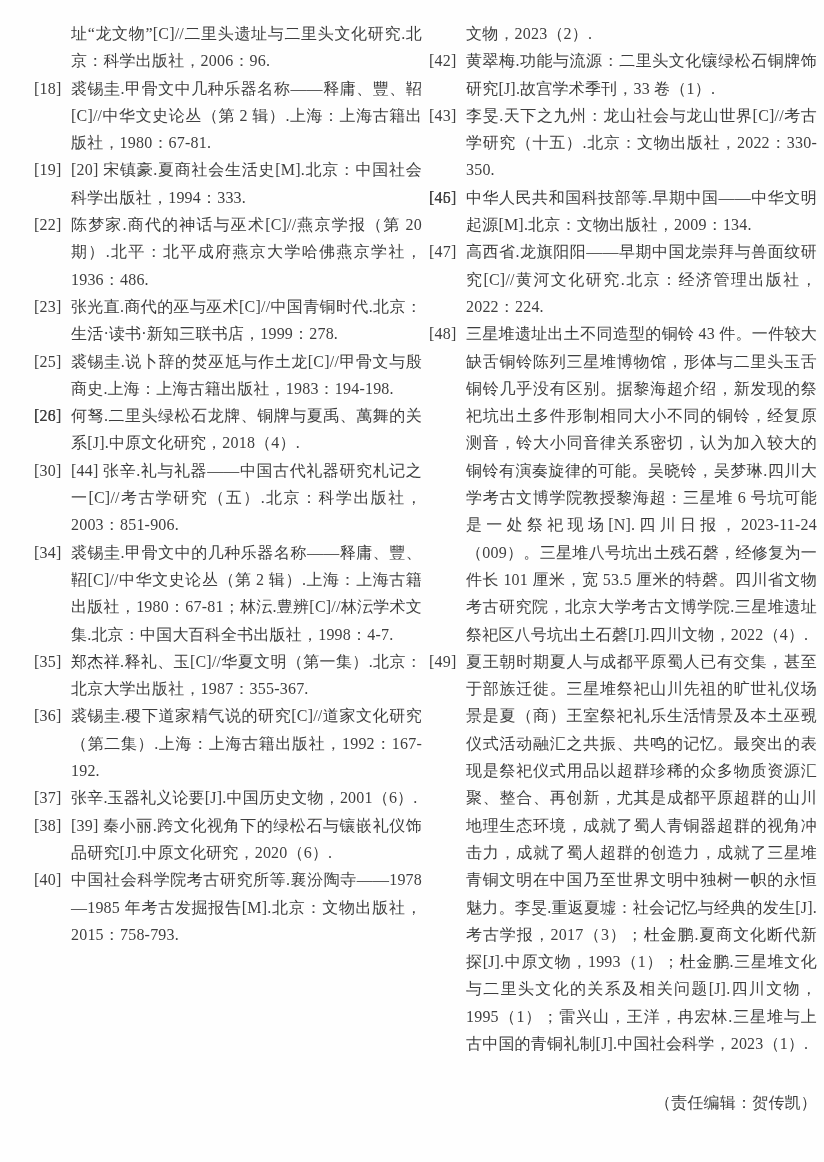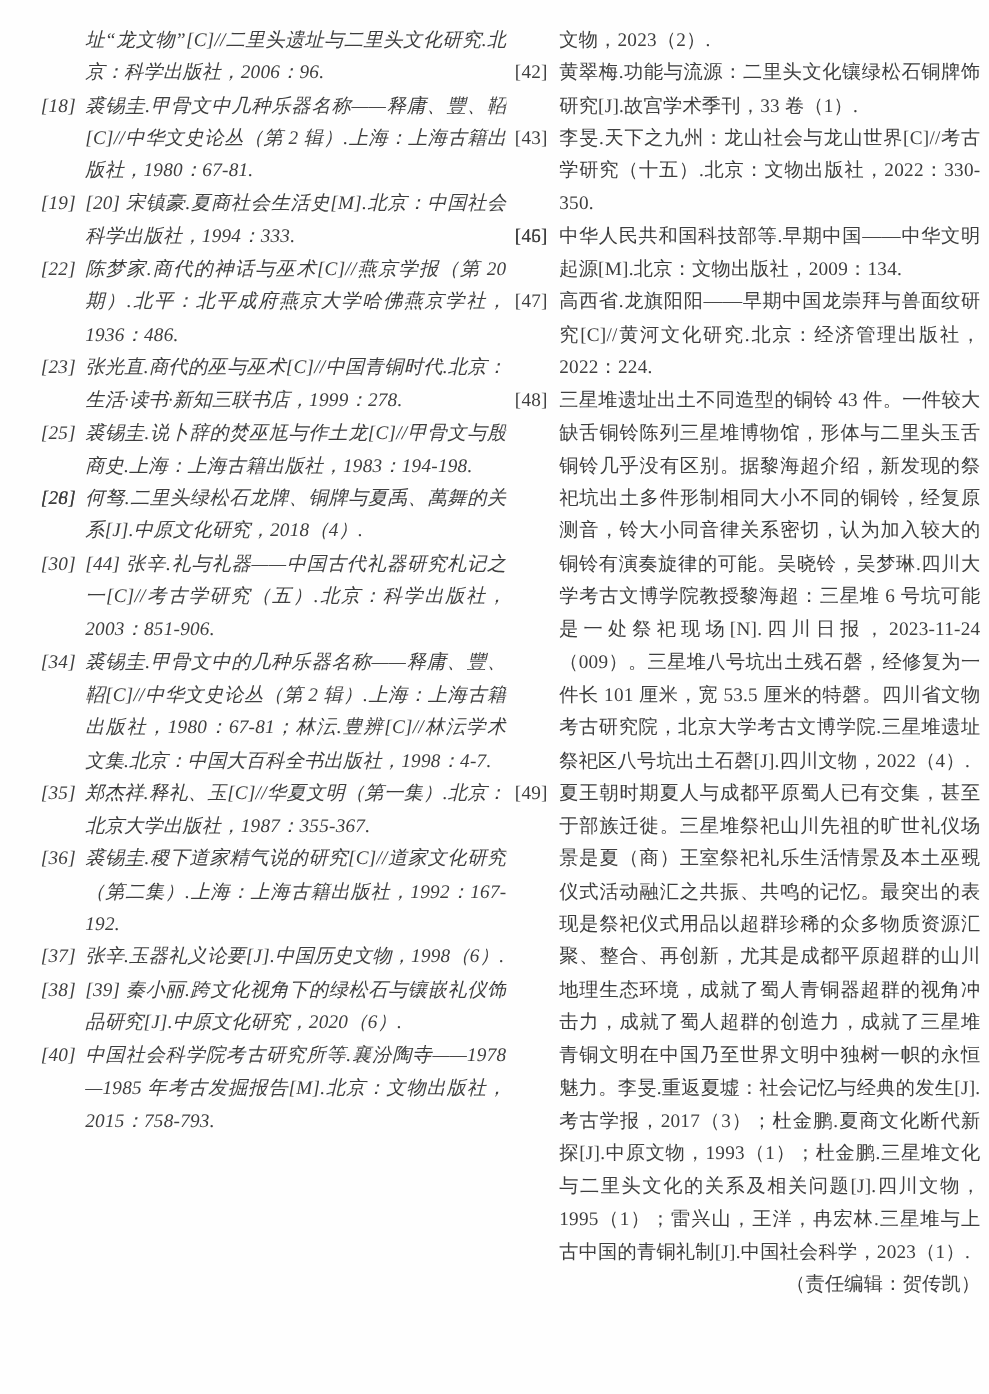--- a/index.html
+++ b/index.html
@@ -17,35 +17,35 @@
     top: 20px;
     width: 388px;
     height: 1130px;
     overflow: hidden;
     font-size: 16px;
     line-height: 27.3px;
     color: #3e3e3e;
     text-align: justify;
     letter-spacing: 0.2px;
   }
-  .col-left  { left: 34px; font-style: italic; }
+  .col-left  { left: 34px; }
   .col-right { left: 429px; }
   .ref {
     margin: 0;
     padding-left: 37px;
     position: relative;
   }
   .ref-label {
     position: absolute;
     left: 0;
     top: 0;
     white-space: nowrap;
   }
   .editor-note {
-    margin: 0 0 0 0;
+    margin: 32px 0 0 0;
     padding-left: 0;
     text-align: right;
   }
 </style>
 </head>
 <body>
 
 <div class="page">
   <div class="col col-left" id="col-left">
       <p class="ref"><span class="ref-label"></span><span class="ref-text">址“龙文物”[C]//二里头遗址与二里头文化研究.北京：科学出版社，2006：96.</span></p>
@@ -53,21 +53,21 @@
       <p class="ref"><span class="ref-label">[19]</span><span class="ref-text">[20] 宋镇豪.夏商社会生活史[M].北京：中国社会科学出版社，1994：333.</span></p>
       <p class="ref"><span class="ref-label">[22]</span><span class="ref-text">陈梦家.商代的神话与巫术[C]//燕京学报（第 20 期）.北平：北平成府燕京大学哈佛燕京学社，1936：486.</span></p>
       <p class="ref"><span class="ref-label">[23]</span><span class="ref-text">张光直.商代的巫与巫术[C]//中国青铜时代.北京：生活·读书·新知三联书店，1999：278.</span></p>
       <p class="ref"><span class="ref-label">[25]</span><span class="ref-text">裘锡圭.说卜辞的焚巫尪与作土龙[C]//甲骨文与殷商史.上海：上海古籍出版社，1983：194-198.</span></p>
       <p class="ref"><span class="ref-label">[26]</span></p>
       <p class="ref"><span class="ref-label">[28]</span><span class="ref-text">何驽.二里头绿松石龙牌、铜牌与夏禹、萬舞的关系[J].中原文化研究，2018（4）.</span></p>
       <p class="ref"><span class="ref-label">[30]</span><span class="ref-text">[44] 张辛.礼与礼器——中国古代礼器研究札记之一[C]//考古学研究（五）.北京：科学出版社，2003：851-906.</span></p>
       <p class="ref"><span class="ref-label">[34]</span><span class="ref-text">裘锡圭.甲骨文中的几种乐器名称——释庸、豐、鞀[C]//中华文史论丛（第 2 辑）.上海：上海古籍出版社，1980：67-81；林沄.豊辨[C]//林沄学术文集.北京：中国大百科全书出版社，1998：4-7.</span></p>
       <p class="ref"><span class="ref-label">[35]</span><span class="ref-text">郑杰祥.释礼、玉[C]//华夏文明（第一集）.北京：北京大学出版社，1987：355-367.</span></p>
       <p class="ref"><span class="ref-label">[36]</span><span class="ref-text">裘锡圭.稷下道家精气说的研究[C]//道家文化研究（第二集）.上海：上海古籍出版社，1992：167-192.</span></p>
-      <p class="ref"><span class="ref-label">[37]</span><span class="ref-text">张辛.玉器礼义论要[J].中国历史文物，1998（6）.</span></p>
+      <p class="ref"><span class="ref-label">[37]</span><span class="ref-text">张辛.玉器礼义论要[J].中国历史文物，2001（6）.</span></p>
       <p class="ref"><span class="ref-label">[38]</span><span class="ref-text">[39] 秦小丽.跨文化视角下的绿松石与镶嵌礼仪饰品研究[J].中原文化研究，2020（6）.</span></p>
       <p class="ref"><span class="ref-label">[40]</span><span class="ref-text">中国社会科学院考古研究所等.襄汾陶寺——1978—1985 年考古发掘报告[M].北京：文物出版社，2015：758-793.</span></p>
     </div>
   <div class="col col-right" id="col-right">
       <p class="ref"><span class="ref-label"></span><span class="ref-text">文物，2023（2）.</span></p>
       <p class="ref"><span class="ref-label">[42]</span><span class="ref-text">黄翠梅.功能与流源：二里头文化镶绿松石铜牌饰研究[J].故宫学术季刊，33 卷（1）.</span></p>
       <p class="ref"><span class="ref-label">[43]</span><span class="ref-text">李旻.天下之九州：龙山社会与龙山世界[C]//考古学研究（十五）.北京：文物出版社，2022：330-350.</span></p>
       <p class="ref"><span class="ref-label">[45]</span></p>
       <p class="ref"><span class="ref-label">[46]</span><span class="ref-text">中华人民共和国科技部等.早期中国——中华文明起源[M].北京：文物出版社，2009：134.</span></p>
       <p class="ref"><span class="ref-label">[47]</span><span class="ref-text">高西省.龙旗阳阳——早期中国龙崇拜与兽面纹研究[C]//黄河文化研究.北京：经济管理出版社，2022：224.</span></p>

